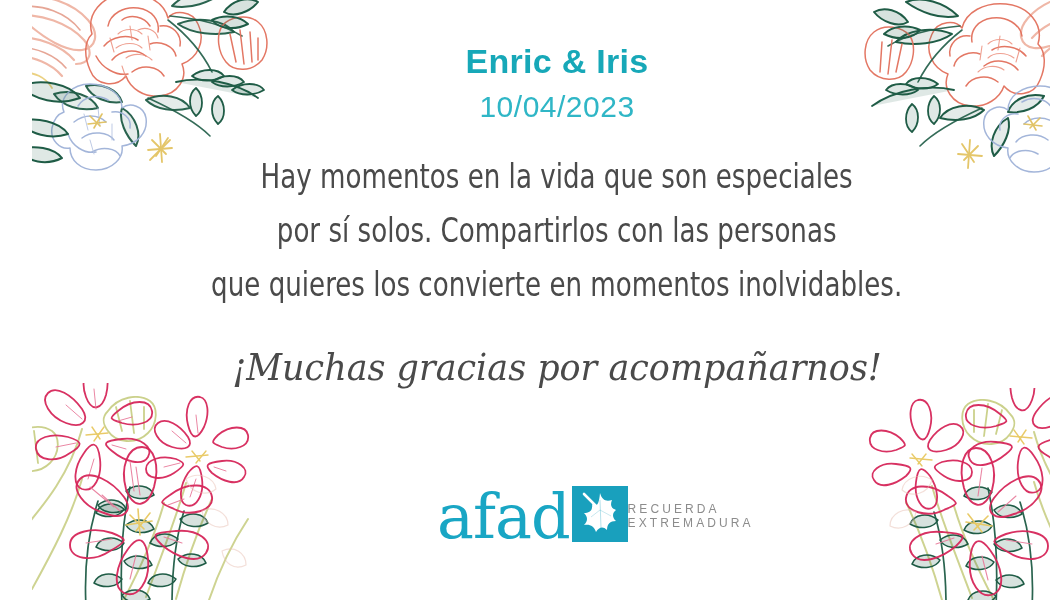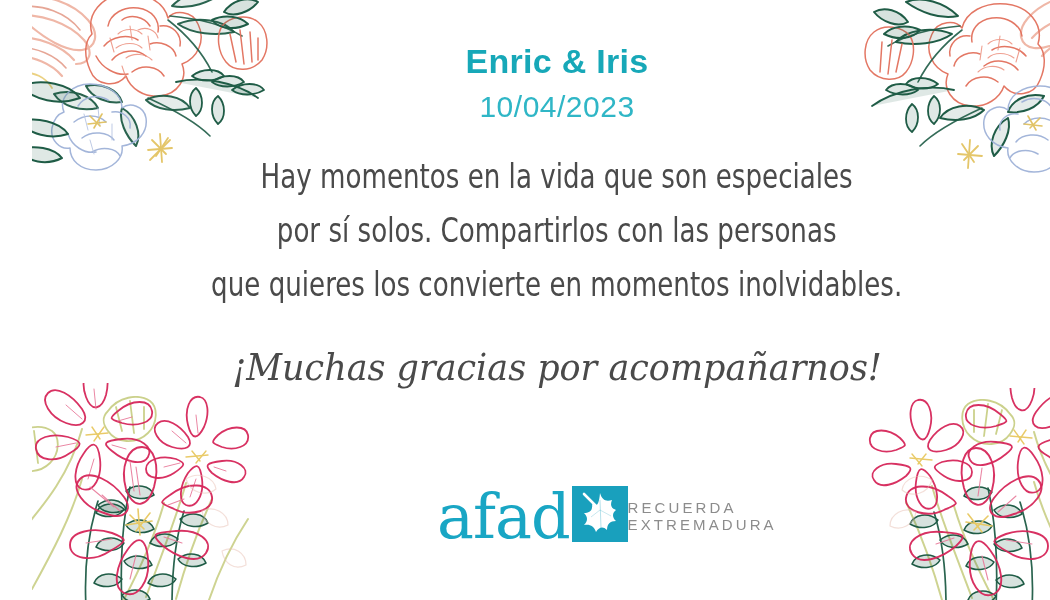--- a/index.html
+++ b/index.html
@@ -91,21 +91,21 @@
     color:#19a6c4;
     letter-spacing:-1px;
   }
   #logo-emblem{
     width:56px;height:56px;
     margin-left:2px;margin-bottom:2px;
     position:relative;
   }
   #logo-sub{
     margin-top:3px;
-    font-size:15px;
+    font-size:12px;
     color:#8c8c8c;
     letter-spacing:3.1px;
     font-weight:normal;
   }
 </style>
 </head>
 <body>
 
 <div id="card">
 

